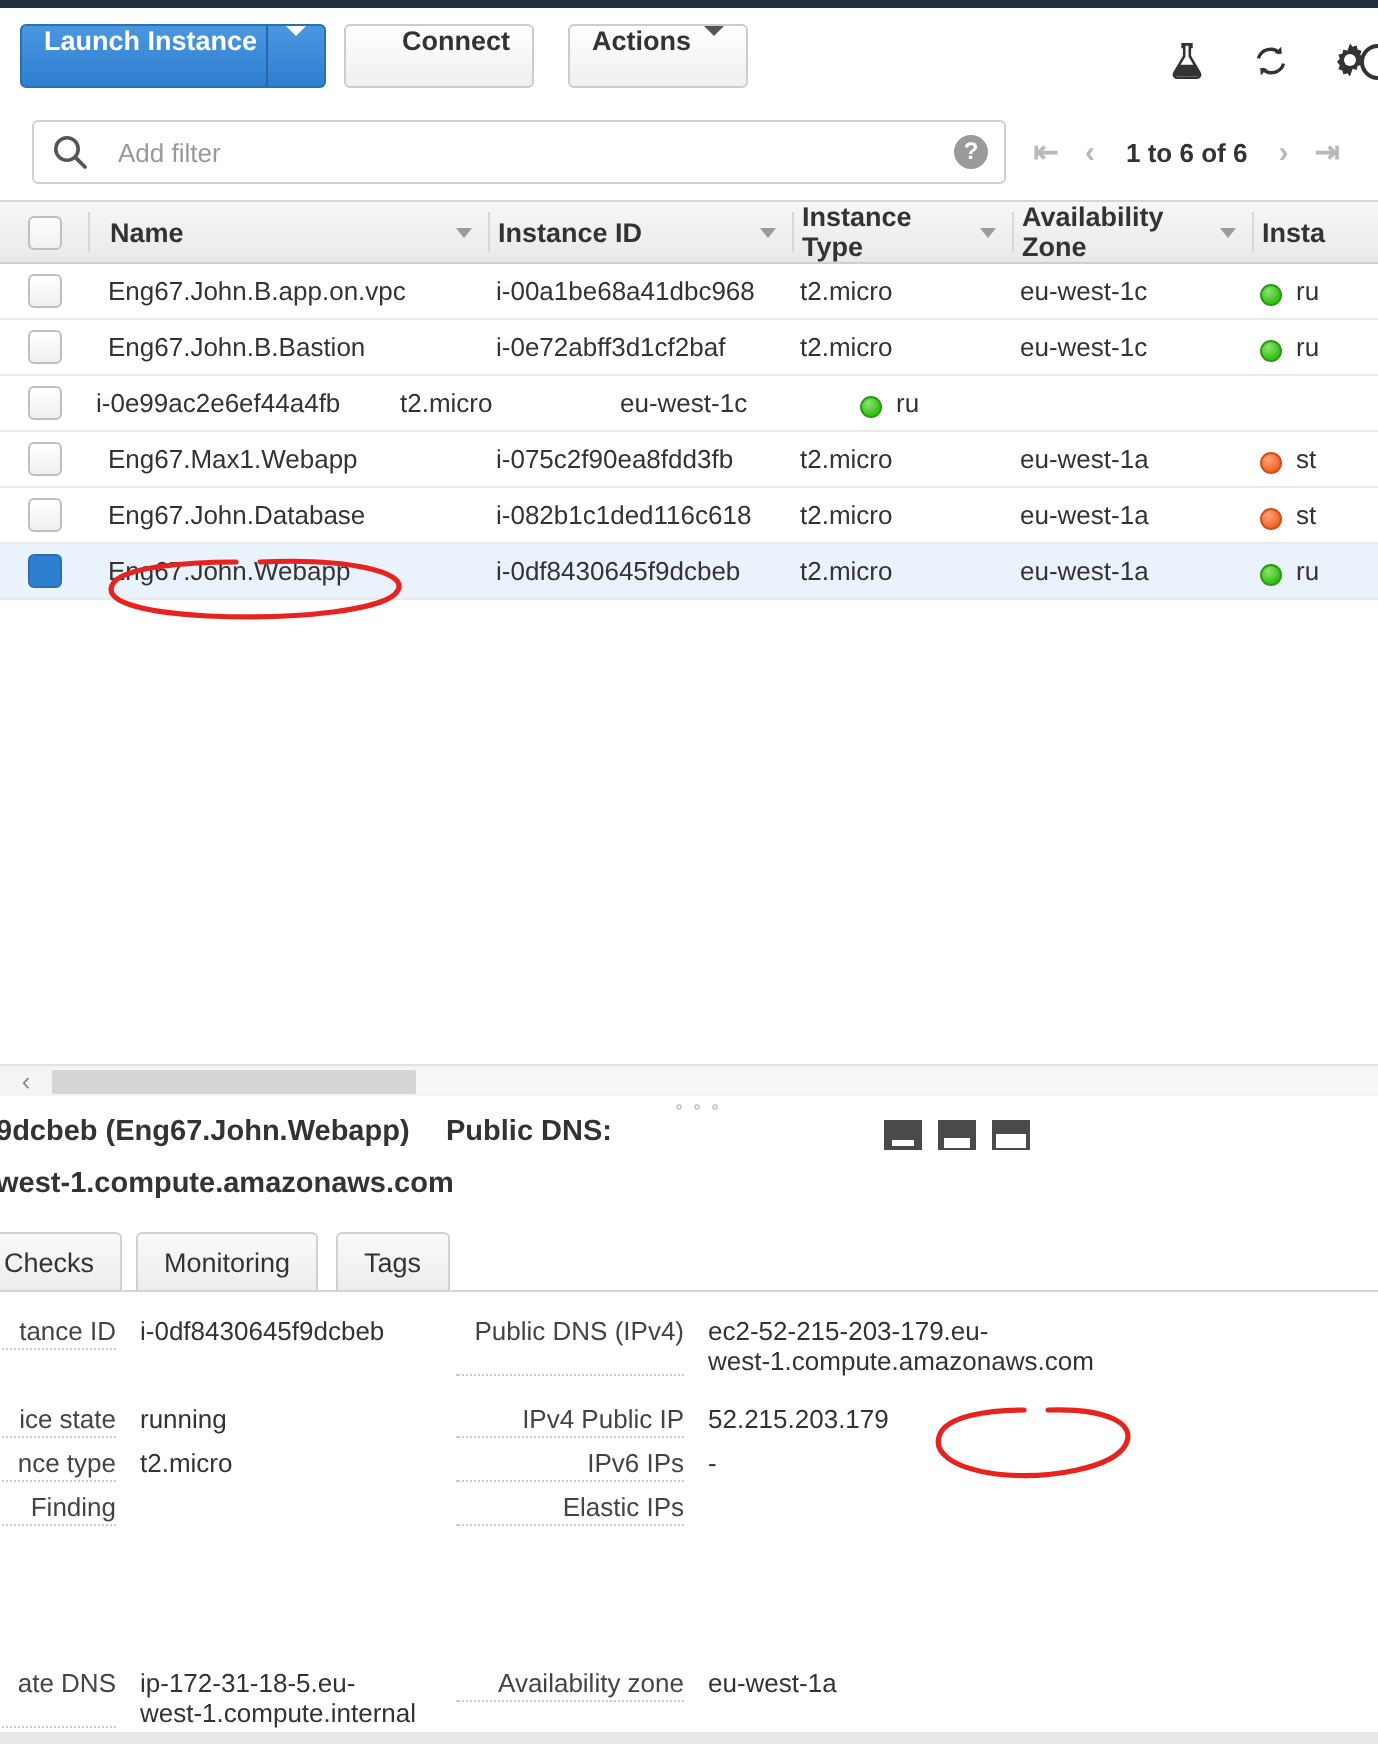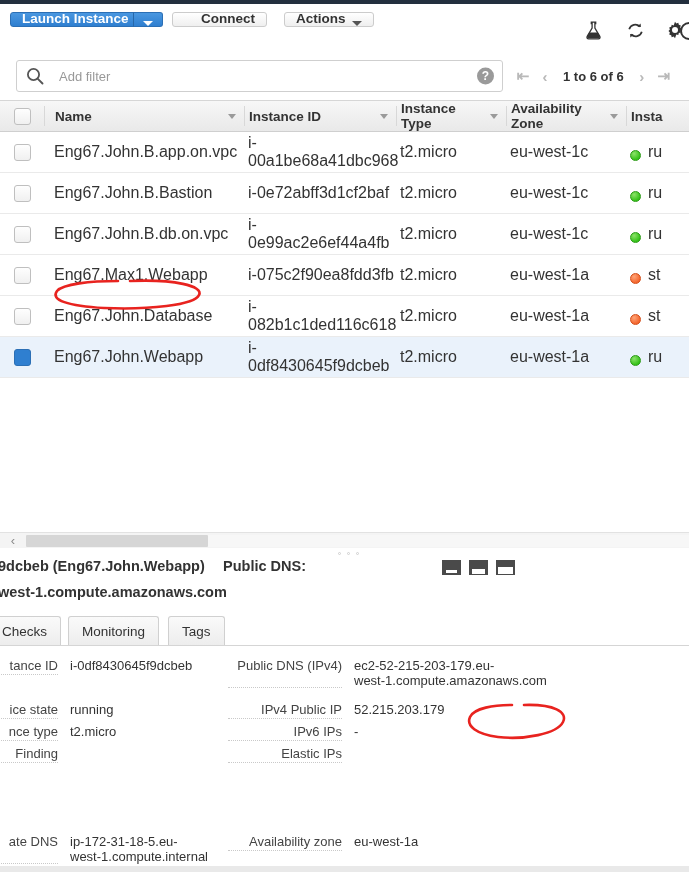--- a/index.html
+++ b/index.html
@@ -19,28 +19,28 @@
     background:#232f3e;
   }
 
   
   .toolbar {
     position:absolute; top:4px; left:0; width:689px; height:48px;
     background:#fff;
   }
   .btn {
     position:absolute;
-    height:15px;
+    height:32px;
     border:1px solid #ccc;
     border-radius:3px;
     background: linear-gradient(#ffffff, #efefef);
     color:#333;
     font-size:13.5px;
     font-weight:bold;
-    display:flex; align-items:flex-end; justify-content:center;
+    display:flex; align-items:flex-start; justify-content:center;
     cursor:pointer;
     white-space:nowrap;
     padding:0 11px;
   }
   .btn-primary {
     background: linear-gradient(#4a97e0, #2f7fd0);
     border:1px solid #2b6fb5;
     color:#fff;
     border-top-right-radius:0; border-bottom-right-radius:0;
     border-right:1px solid #2b6fb5;
@@ -105,23 +105,23 @@
 
   
   .tbl { position:absolute; top:100px; left:0; width:689px; }
   .thead {
     display:flex; height:32px; align-items:center;
     background:linear-gradient(#f7f7f7,#e9e9e9);
     border-top:1px solid #d6d6d6; border-bottom:1px solid #cfcfcf;
     font-size:13.5px; font-weight:bold; color:#333;
   }
   .row {
-    display:flex; height:41px; align-items:center;
+    display:flex; height:28px; align-items:center;
     border-bottom:1px solid #eaeaea;
-    font-size:16px; color:#333; background:#fff;
+    font-size:13px; color:#333; background:#fff;
   }
   .row.selected { background:#eaf2fb; }
   .c-check { width:44px; flex:none; display:flex; align-items:center; justify-content:center; }
   .c-name { width:200px; flex:none; padding-left:10px; position:relative; }
   .c-id   { width:152px; flex:none; padding-left:4px; }
   .c-type { width:110px; flex:none; padding-left:4px; }
   .c-az   { width:120px; flex:none; padding-left:4px; }
   .c-state{ flex:1; padding-left:4px; display:flex; align-items:flex-end; gap:7px; overflow:hidden; white-space:nowrap; }
   .thead .c-name, .thead .c-id, .thead .c-type, .thead .c-az, .thead .c-state {
     display:flex; align-items:center; justify-content:space-between;
@@ -302,21 +302,20 @@
           <div class="c-az">eu-west-1c</div>
           <div class="c-state">
             <span class="dot green"></span>
             <span>ru</span>
           </div>
         </div>
         <div class="row">
           <div class="c-check">
             <span class="chk"></span>
           </div>
-          <div class="c-name">Eng67.John.B.db.on.vpc</div>
           <div class="c-id">i-0e99ac2e6ef44a4fb</div>
           <div class="c-type">t2.micro</div>
           <div class="c-az">eu-west-1c</div>
           <div class="c-state">
             <span class="dot green"></span>
             <span>ru</span>
           </div>
         </div>
         <div class="row">
           <div class="c-check">

